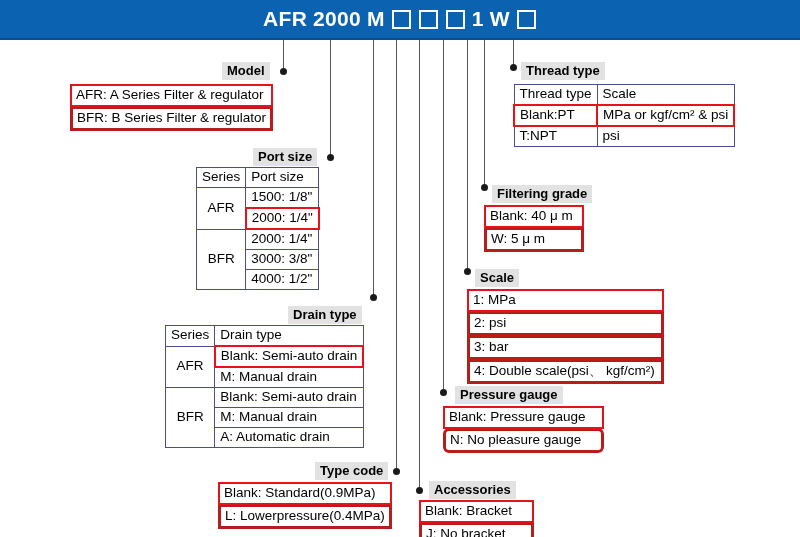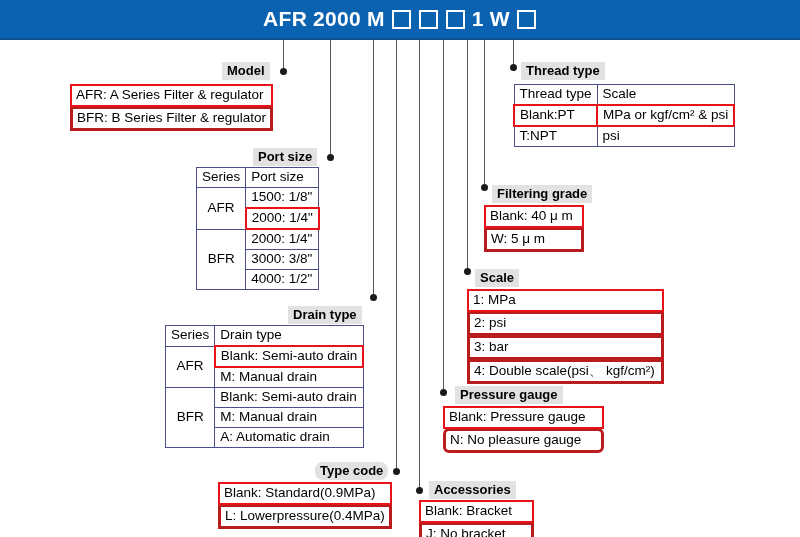--- a/index.html
+++ b/index.html
@@ -202,21 +202,21 @@
       </tr>
       <tr>
         <td>M: Manual drain</td>
       </tr>
       <tr>
         <td>A: Automatic drain</td>
       </tr>
     </tbody>
   </table>
 
-  <div class="caption" style="left:315px;top:462px;border-radius:8px;">Type code</div>
+  <div class="caption" style="left:315px;top:462px;">Type code</div>
   <div class="optlist" style="left:218px;top:482px;">
     <div class="opt hl">Blank: Standard(0.9MPa)</div>
     <div class="opt">L: Lowerpressure(0.4MPa)</div>
   </div>
 
   <div class="caption" style="left:521px;top:62px;">Thread type</div>
   <table class="gtable" style="left:513px;top:84px;">
     <tbody>
       <tr>
         <td style="width:100px;">Thread type</td>

